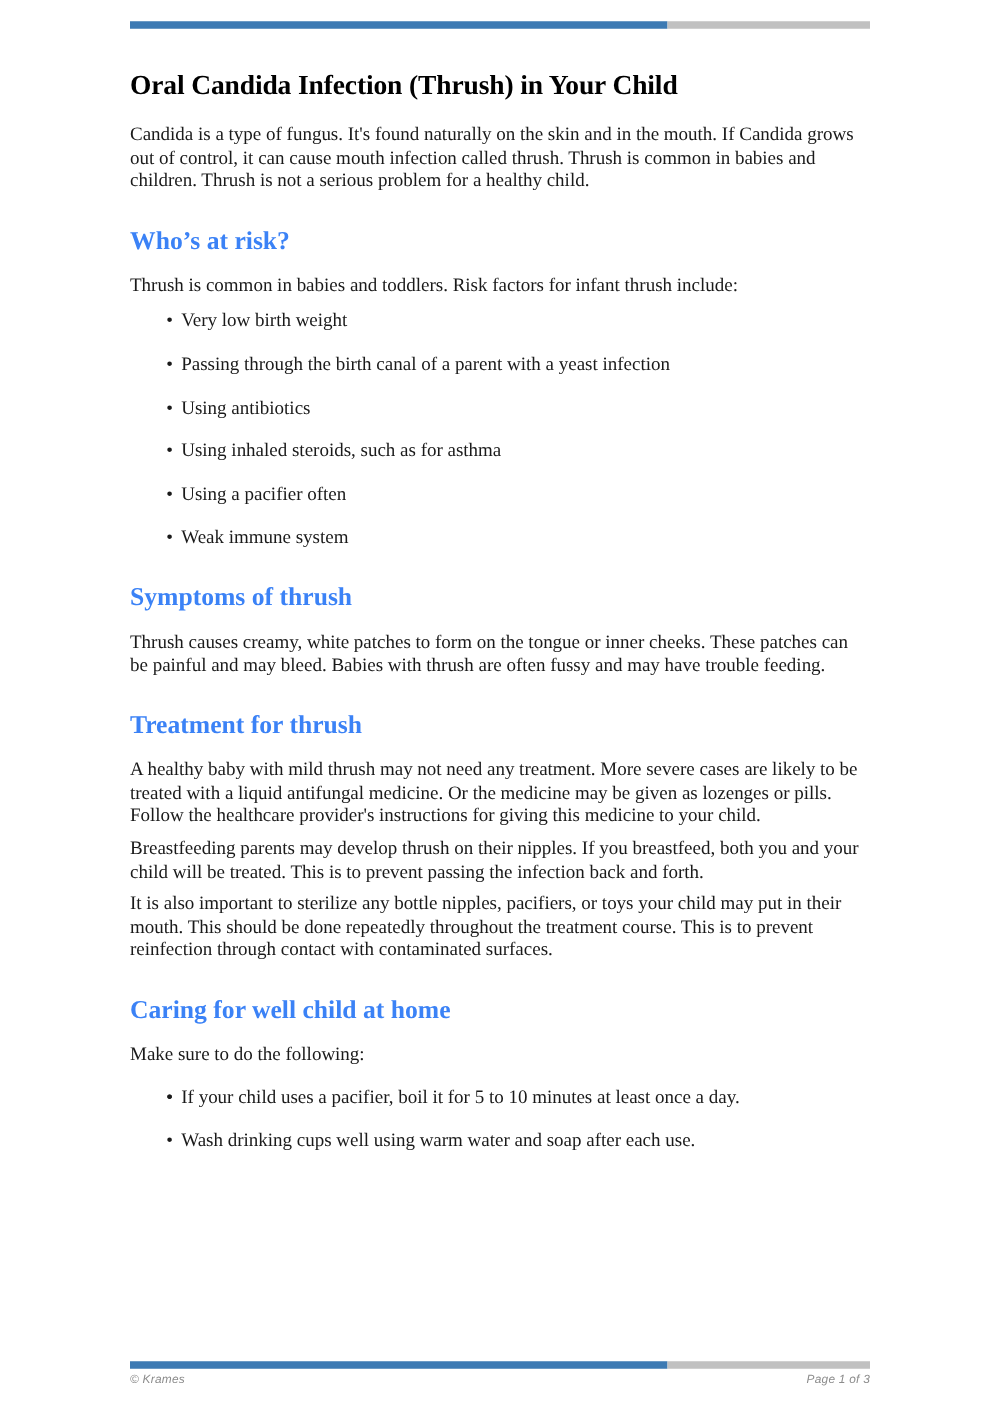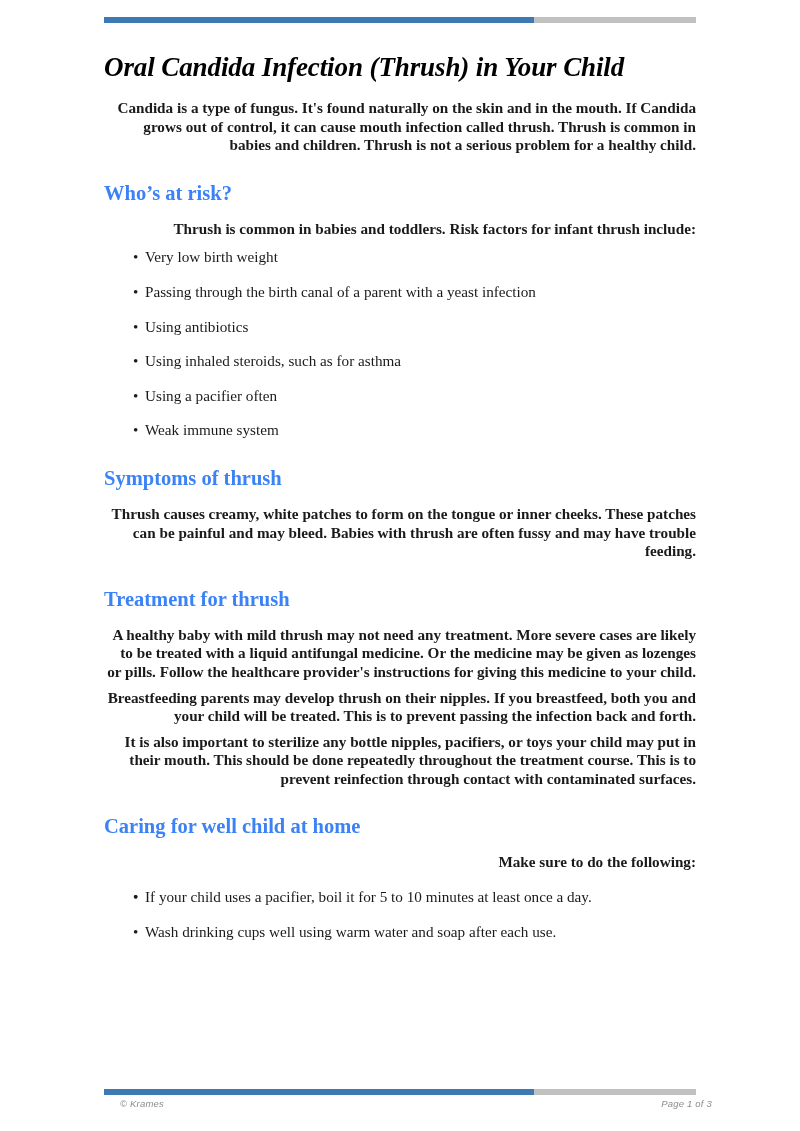--- a/index.html
+++ b/index.html
@@ -47,45 +47,43 @@
   
   .content {
     position: absolute;
     left: 104px;
     top: 50px;
     width: 592px;
   }
 
   h1.doc-title {
     font-family: "Liberation Serif", "DejaVu Serif", serif;
-    font-size: 27px;
+    font-size: 22px;
     line-height: 35px;
     font-weight: bold;
     margin: 0 0 0 0;
     letter-spacing: -0.1px;
     color: #000;
-    font-style: italic;
   }
 
   h2.section-heading {
     font-family: "Liberation Serif", "DejaVu Serif", serif;
     font-size: 20.5px;
     line-height: 25px;
     font-weight: bold;
     margin: 26px 0 0 0;
     color: #3b82f6;
   }
 
   p.body-text {
     font-size: 15.2px;
     line-height: 18.6px;
     margin: 14px 0 0 0;
-    text-align: right;
+    text-align: left;
     color: #1a1a1a;
-    font-weight: bold;
   }
   p.body-text.tight { margin-top: 7px; }
 
   ul.bullets {
     list-style: none;
     margin: 10px 0 0 0;
     padding: 0;
   }
   ul.bullets li {
     position: relative;
@@ -111,21 +109,20 @@
     left: 104px;
     top: 1098px;
     width: 592px;
     display: flex;
     justify-content: space-between;
     align-items: baseline;
     font-family: "Liberation Sans", "DejaVu Sans", sans-serif;
     font-style: italic;
     font-size: 9.5px;
     color: #8c8c8c;
-    margin-left: 16px;
   }
   .footer .copyright { letter-spacing: 0.2px; }
   .footer .pageno { letter-spacing: 0.2px; }
 </style>
 </head>
 <body>
 
 <div class="page">
 
   <div class="rule rule-top">

